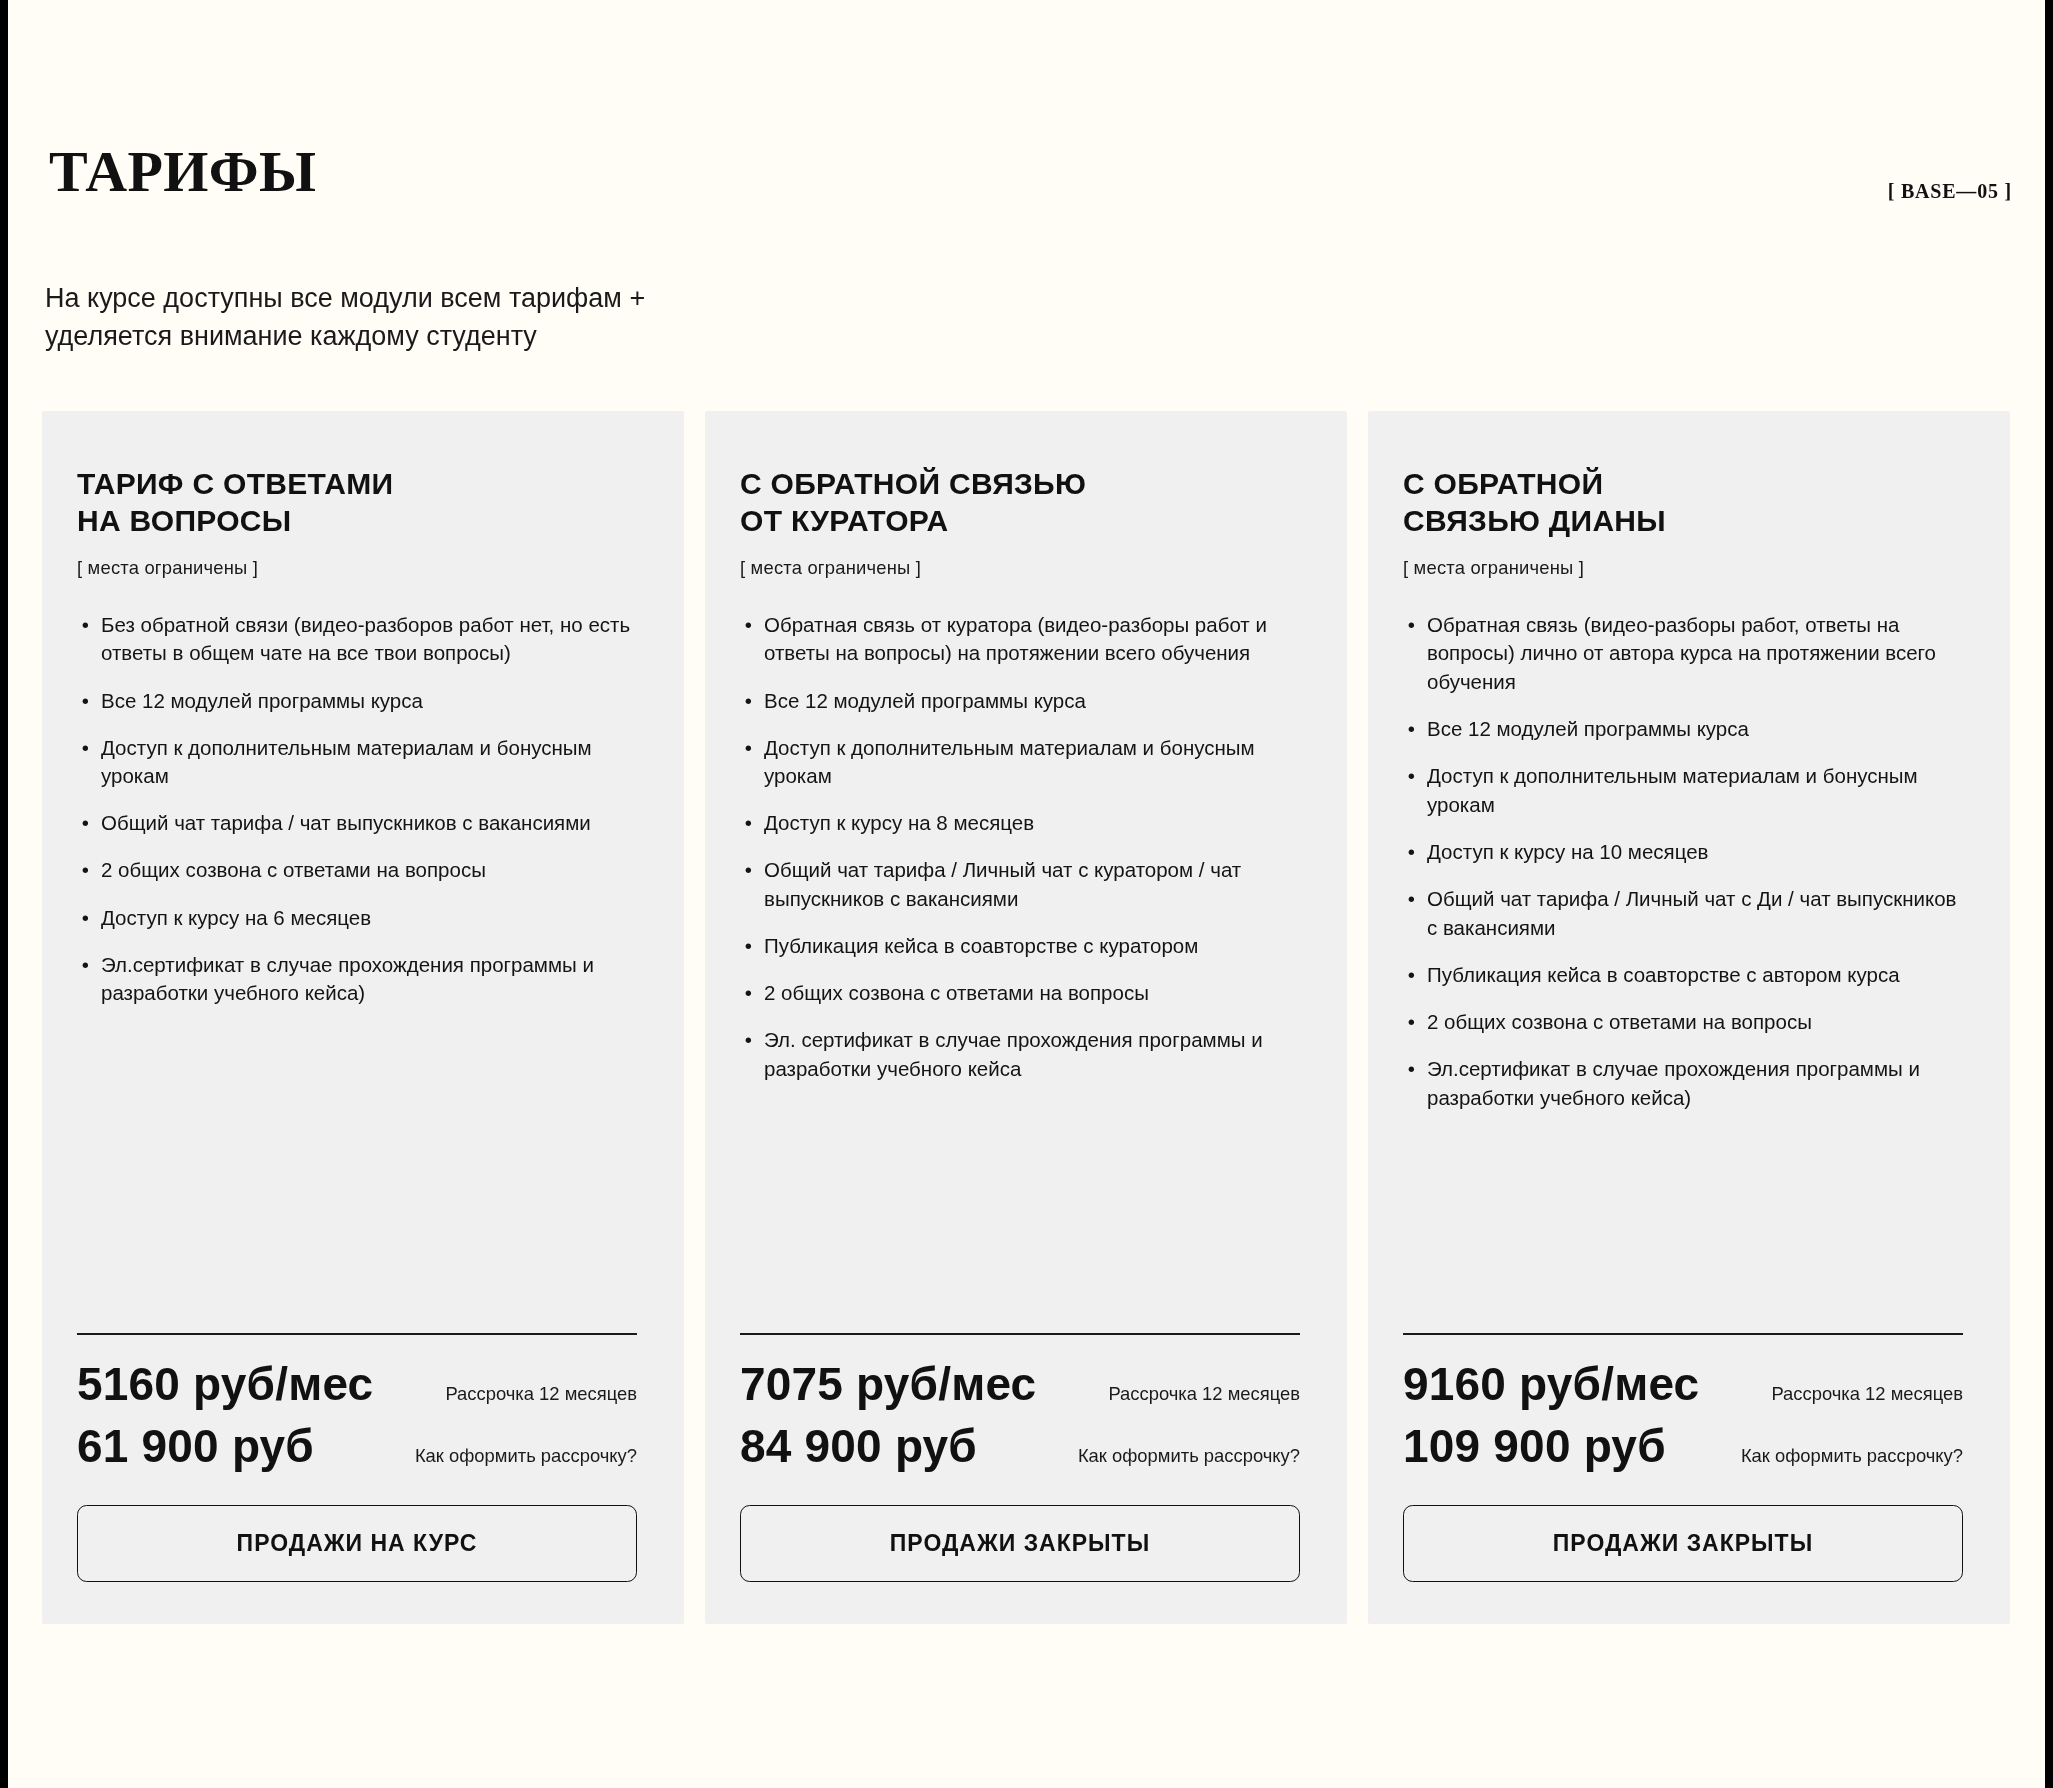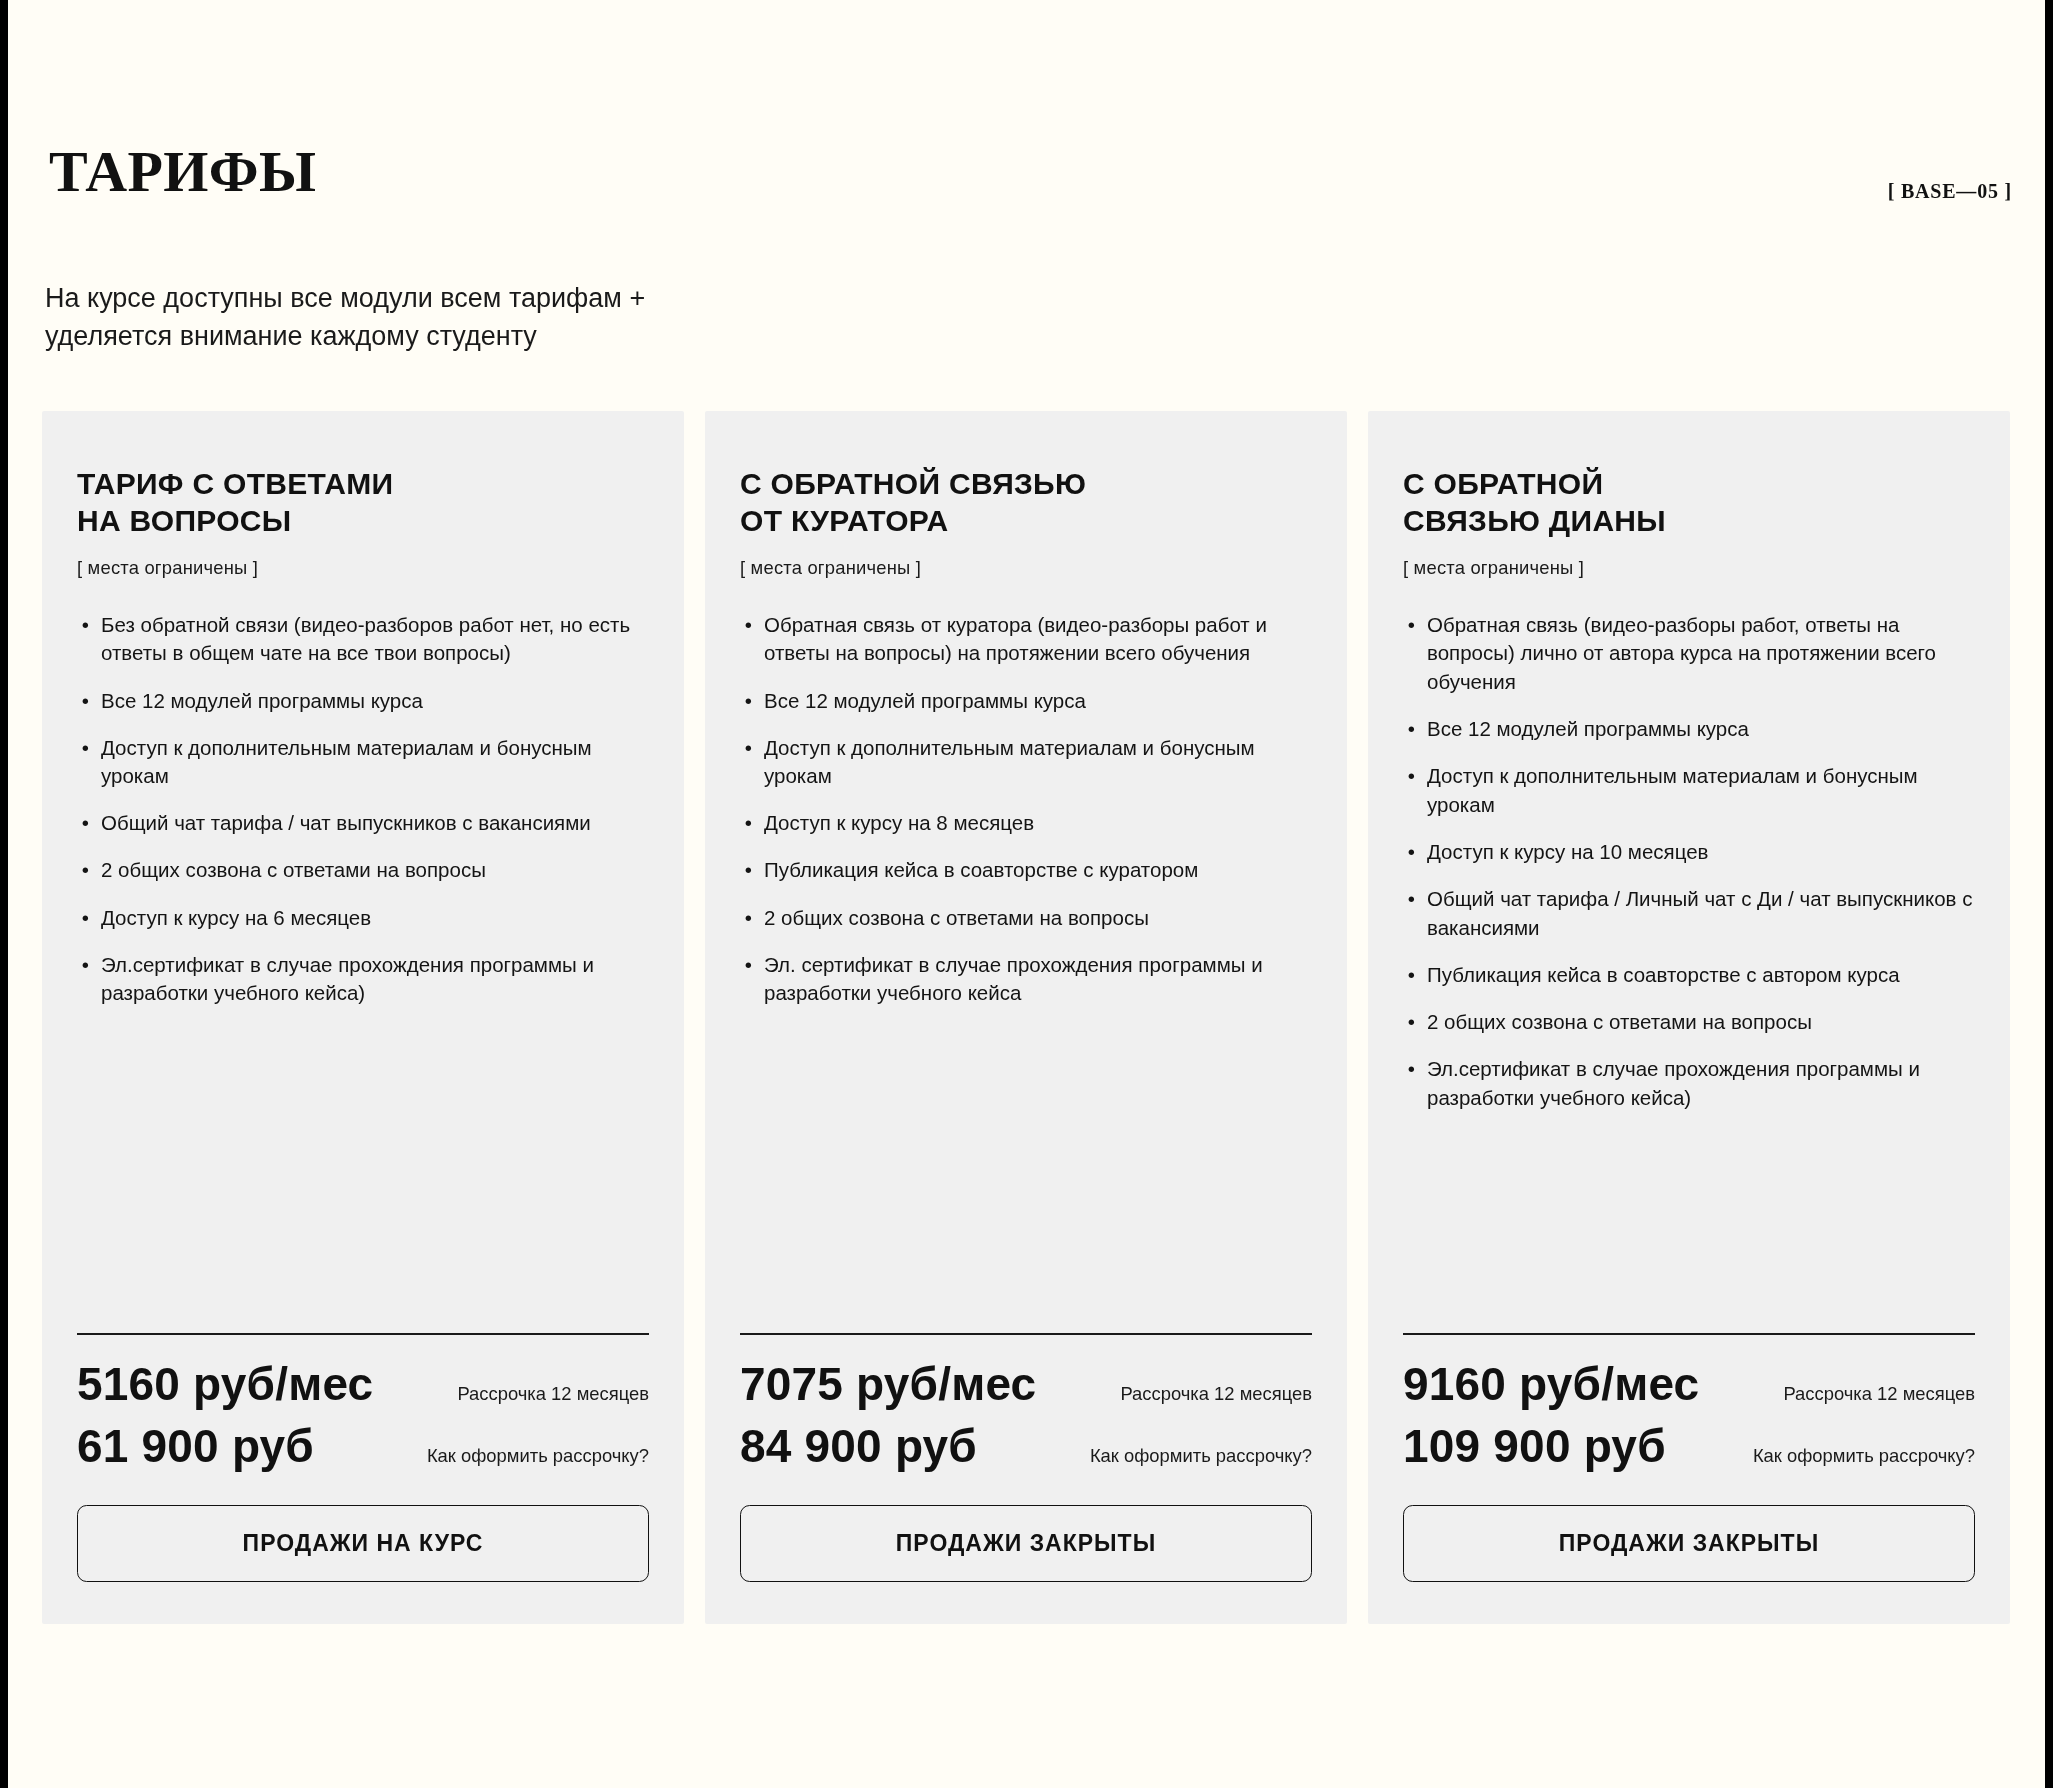--- a/index.html
+++ b/index.html
@@ -77,21 +77,21 @@
     top: 411px;
     width: 1970px;
     display: flex;
     gap: 21px;
   }
 
   .card {
     width: 642px;
     background: #F0F0F0;
     border-radius: 2px;
-    padding: 55px 35px 42px 35px;
+    padding: 55px 47px 42px 35px;
     display: flex;
     flex-direction: column;
     position: relative;
     min-height: 1213px;
   }
 
   .card-title {
     font-size: 30px;
     font-weight: 700;
     line-height: 1.22;
@@ -226,20 +226,21 @@
 
     <div class="card">
       <div class="card-title">С ОБРАТНОЙ СВЯЗЬЮ
 ОТ КУРАТОРА</div>
       <div class="card-note">[ места ограничены ]</div>
       <ul class="features">
         <li>Обратная связь от куратора (видео-разборы работ и ответы на вопросы) на протяжении всего обучения</li>
         <li>Все 12 модулей программы курса</li>
         <li>Доступ к дополнительным материалам и бонусным урокам</li>
         <li>Доступ к курсу на 8 месяцев</li>
+        <li>Общий чат тарифа / Личный чат с куратором / чат выпускников с вакансиями</li>
         <li>Публикация кейса в соавторстве с куратором</li>
         <li>2 общих созвона с ответами на вопросы</li>
         <li>Эл. сертификат в случае прохождения программы и разработки учебного кейса</li>
       </ul>
       <div class="spacer"></div>
       <div class="divider"></div>
       <div class="price-row">
         <span class="price-main">7075 руб/мес</span>
         <span class="price-side">Рассрочка 12 месяцев</span>
       </div>

